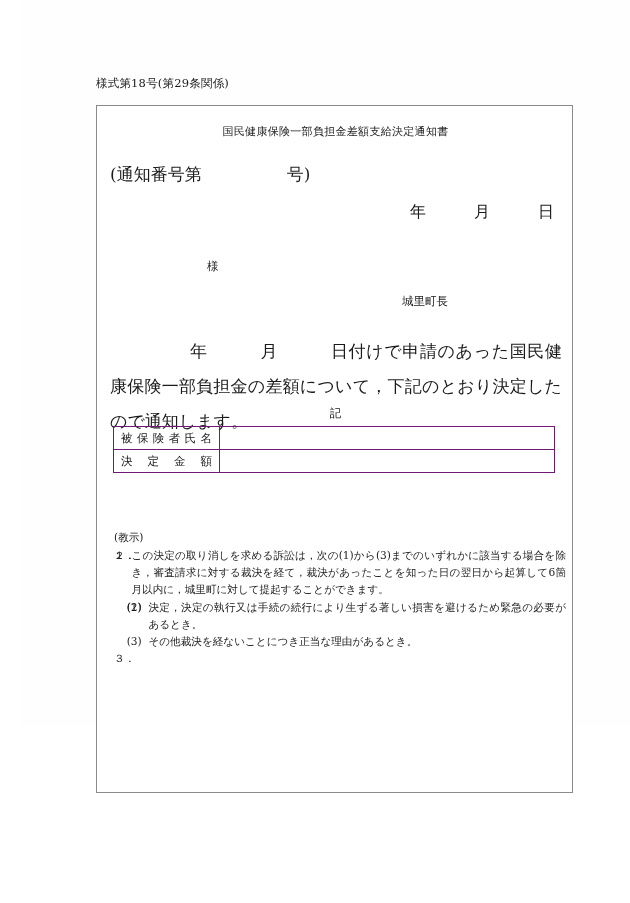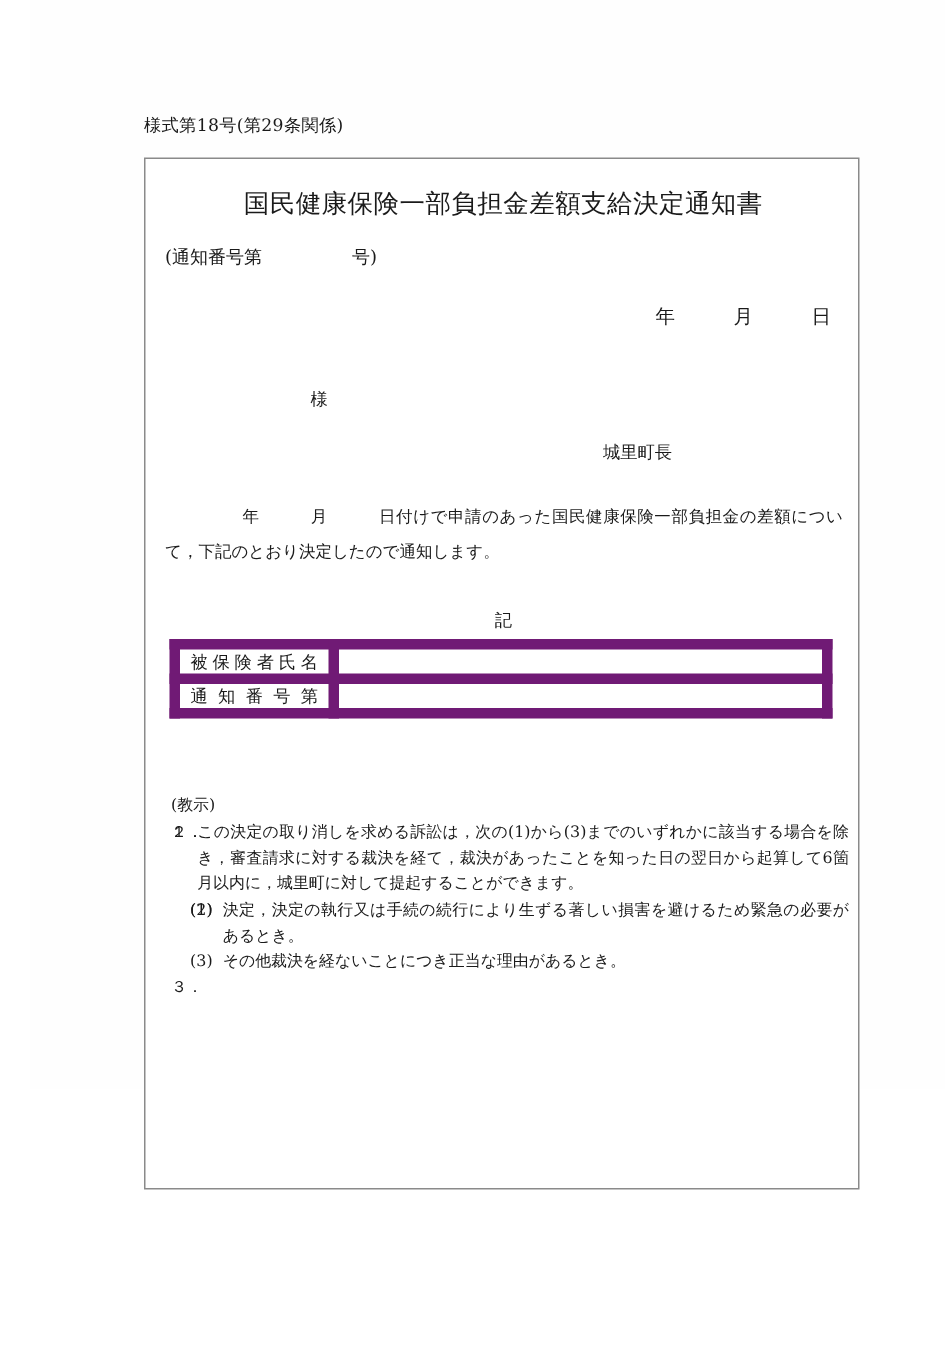--- a/index.html
+++ b/index.html
@@ -54,39 +54,39 @@
     height: 100%;
   }
 
   
   .doc-title {
     position: absolute;
     left: 0;
     top: 18px;
     width: 477px;
     text-align: center;
-    font-size: 17px;
+    font-size: 11px;
     letter-spacing: 0.3px;
   }
 
   
   .notice-no {
     position: absolute;
     left: 13px;
     top: 57px;
-    font-size: 12px;
+    font-size: 17px;
     white-space: pre;
   }
 
   
   .date-line {
     position: absolute;
     right: 18px;
     top: 96px;
-    font-size: 13px;
+    font-size: 16px;
     white-space: pre;
   }
 
   
   .addressee {
     position: absolute;
     left: 110px;
     top: 153px;
     font-size: 11.5px;
     white-space: pre;
@@ -100,21 +100,21 @@
     font-size: 11.5px;
     white-space: pre;
   }
 
   
   .body-para {
     position: absolute;
     left: 13px;
     top: 228px;
     width: 452px;
-    font-size: 11px;
+    font-size: 17px;
     line-height: 2.05;
     text-align: justify;
     text-justify: inter-ideograph;
     text-indent: 4.7em;
   }
 
   
   .ki-heading {
     position: absolute;
     left: 0;
@@ -127,21 +127,21 @@
   
   .tbl {
     position: absolute;
     left: 16px;
     top: 320px;
     width: 442px;
     border-collapse: collapse;
     table-layout: fixed;
   }
   .tbl td {
-    border: 7px solid #701a75;
+    border: 1px solid #701a75;
     height: 23px;
     font-size: 11.5px;
     padding: 0;
     vertical-align: middle;
   }
   .tbl td.label {
     width: 106px;
     text-align: justify;
     text-align-last: justify;
     padding: 0 7px;
@@ -214,21 +214,21 @@
 
       <div class="ki-heading">記</div>
 
       <table class="tbl">
         <tbody>
           <tr>
             <td class="label">被保険者氏名</td>
             <td class="value"></td>
           </tr>
           <tr>
-            <td class="label">通知番号第</td>
+            <td class="label">決定金額</td>
             <td class="value"></td>
           </tr>
         </tbody>
       </table>
 
       <div class="instr">
 
         <div class="instr-head">(教示)</div>
 
         <div class="instr-item">

